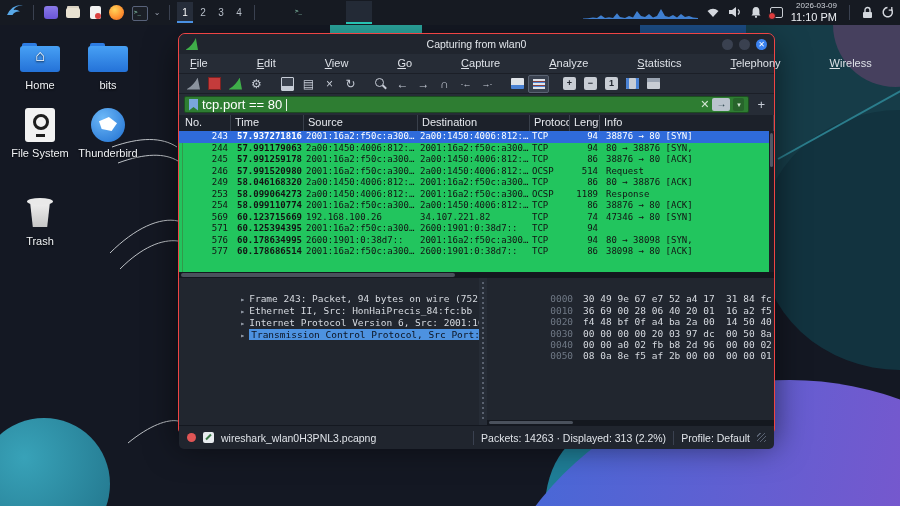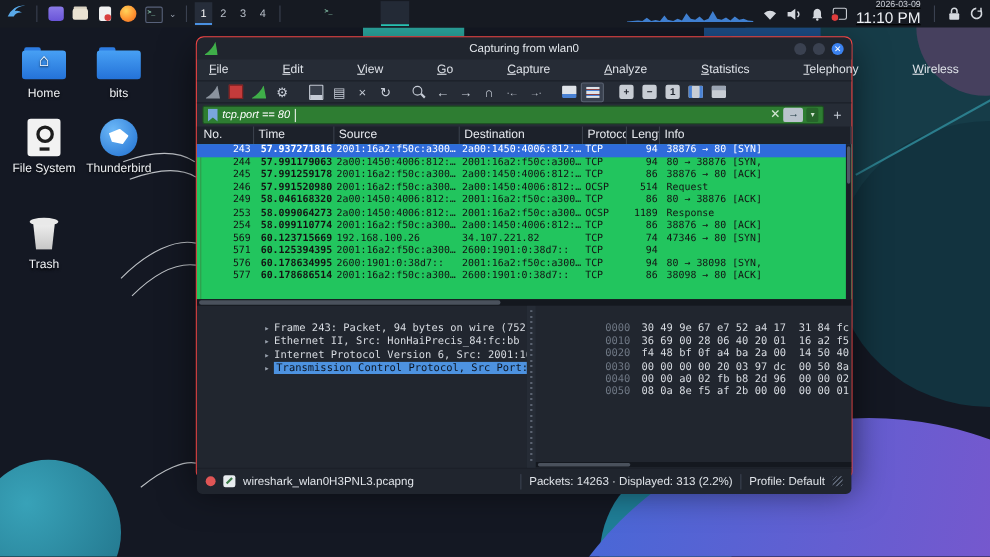--- a/index.html
+++ b/index.html
@@ -79,23 +79,23 @@
         color:#b8bfc9; font-size:10px; padding:0 5px; flex:none; }
   .ws.active { background:#262d3a; color:#fff; box-shadow:inset 0 -2px 0 #4a90e2; }
   .taskbox { display:flex; gap:2px; }
   .task { width:26px; height:23px; display:flex; align-items:center; justify-content:center; position:relative; flex:none; }
   .task.active { background:#232a36; box-shadow:inset 0 -2px 0 #27c2b2; }
   .tray { margin-left:auto; display:flex; align-items:center; gap:8px; }
   .tico { display:flex; align-items:center; }
   .shot { width:13px; height:11px; border:1.5px solid #c8ccd2; border-radius:2px; position:relative; }
   .shot::after { content:""; position:absolute; left:-3px; bottom:-3px; width:6px; height:6px;
                  border-radius:50%; background:#e03c3c; border:1px solid #161a22; }
-  .clock { text-align:right; line-height:1.1;text-decoration:underline; }
+  .clock { text-align:right; line-height:1.1; }
   .cdate { display:block; font-size:8px;  color:#cfd3da; }
-  .ctime { display:block; font-size:14px; color:#eceff3; }
+  .ctime { display:block; font-size:11px; color:#eceff3; }
 
   
   .win { position:absolute; left:178px; top:33px; width:597px; height:401px;
          background:#262c36; border:1px solid #ef4444; border-radius:7px 7px 5px 5px;
          box-shadow:0 12px 32px rgba(0,0,0,.55); display:flex; flex-direction:column; z-index:10; }
   .titlebar { height:20px; flex:none; background:#20252e; border-radius:7px 7px 0 0;
               display:flex; align-items:center; padding:0 7px; position:relative; }
   .title { position:absolute; left:60px; right:60px; text-align:center; font-size:10.5px; color:#e2e6eb; }
   .winicon { width:12px; height:12px; background:#3fae49; }
   .winbtns { margin-left:auto; display:flex; gap:6px; z-index:1; }
@@ -136,21 +136,21 @@
         box-shadow:inset 3px 0 0 #4a82d4, inset -3px 0 0 #4a82d4, inset 4px 0 0 #c8cdd4; }
   .i-cols::after { content:""; position:absolute; left:6px; top:4px; width:3px; height:11px; background:#4a82d4; display:none; }
   .i-grid::before { width:13px; height:11px; background:#c8cdd4; border-radius:1px;
         box-shadow:inset 0 4px 0 #9aa4b2; }
 
   .filterbar { height:21px; flex:none; display:flex; align-items:center; padding:2px 5px; gap:4px; }
   .ffield { flex:1; height:17px; background:#2e7d32; border:1px solid #1c4d20; border-radius:2px;
             display:flex; align-items:center; padding:0 4px; gap:4px; }
   .fbookmark { width:9px; height:12px; background:#7aa6dc; flex:none;
             clip-path:polygon(0 0, 100% 0, 100% 100%, 50% 70%, 0 100%); }
-  .ftext { color:#fff; font-size:10px; white-space:pre;font-style:italic; }
+  .ftext { color:#fff; font-size:13px; white-space:pre; }
   .fcaret { width:1px; height:12px; background:#eaf2ea; flex:none; }
   .fright { margin-left:auto; display:flex; align-items:center; gap:3px; }
   .fclear { color:#d3e6d3; font-size:11px; line-height:13px; }
   .fapply { width:18px; height:13px; background:#bac3cd; border-radius:2px; color:#17323c;
             font-size:10px; line-height:12px; text-align:center; font-weight:bold; }
   .fdrop  { width:11px; height:13px; background:#27642b; border-radius:2px; color:#d3e6d3;
             font-size:7px; line-height:13px; text-align:center; }
   .fplus  { color:#c6ccd6; font-size:13px; padding:0 4px; flex:none; }
 
   .phead { height:16px; flex:none; background:#1c212a; display:flex; font-size:11px; color:#e6e9ee; padding-left:2px; }

